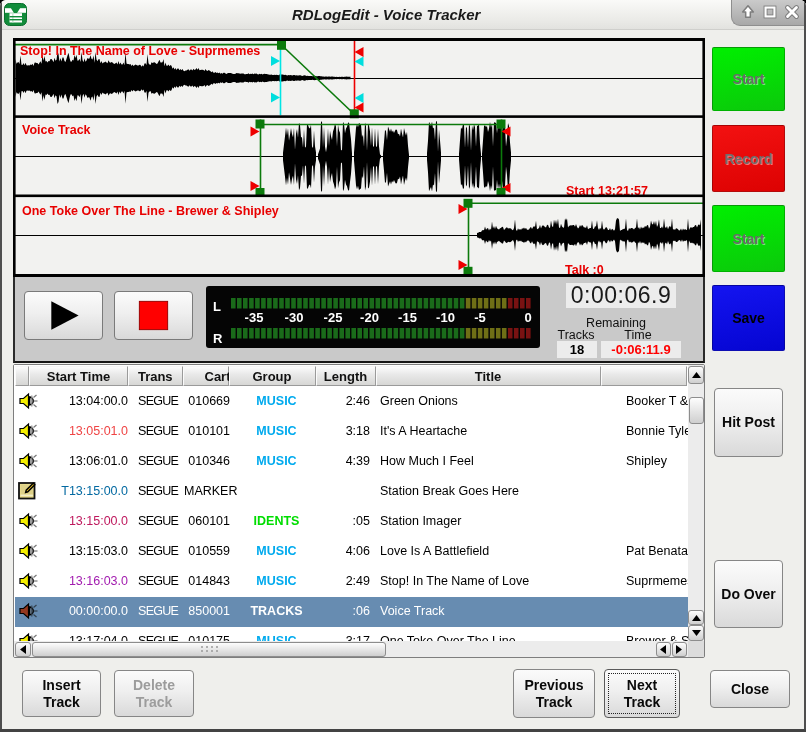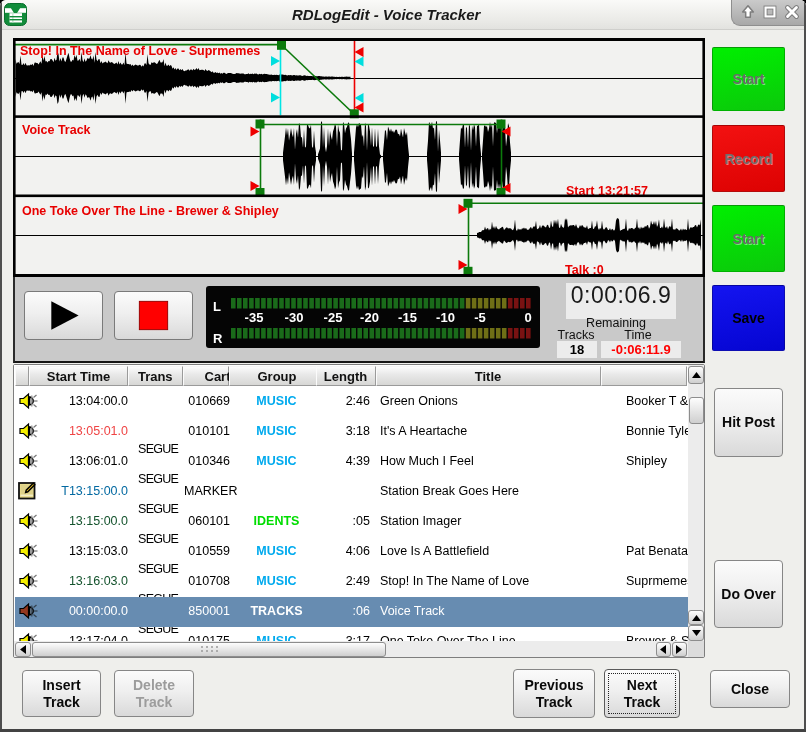--- a/index.html
+++ b/index.html
@@ -23,21 +23,21 @@
  font-size:14px;border-radius:2px;}
 #table{position:absolute;left:13px;top:364px;width:692px;height:294px;background:#fff;
  border:1px solid #7e7e7e;border-radius:2px;}
 .hcell{position:absolute;top:1px;height:20px;background:linear-gradient(#fcfcfc,#e9e9e9 40%,#d7d7d5);
  border-right:1px solid #9a9a9a;border-left:1px solid #fbfbfb;border-bottom:1px solid #9a9a9a;border-top:1px solid #f5f5f5;
  font-size:13px;font-weight:bold;color:#111;text-align:center;line-height:19px;}
 .row{position:absolute;left:1px;width:673px;height:30px;font-size:12.5px;color:#000;}
 .row div{position:absolute;top:7px;white-space:nowrap;}
 .ric{left:3px;top:5px !important;}
 .rt1{right:560px;} 
-.rt2{left:123px;letter-spacing:-0.7px;margin-top:48px;}
+.rt2{left:123px;letter-spacing:-0.7px;}
 .rt3{right:458px;}
 .rt4{left:218px;width:87px;text-align:center;}
 .rt5{right:318px;}
 .rt6{left:365px;}
 .rt7{left:611px;}
 .sb{position:absolute;background:#ececec;}
 .sbtn{position:absolute;background:linear-gradient(#fdfdfd,#e4e4e4 55%,#cfcfcf);border:1px solid #8d8d8d;border-radius:3px;
  display:flex;align-items:center;justify-content:center;}
 .meterlbl{position:absolute;color:#fff;font-size:13px;font-weight:bold;}
 svg{display:block;}
@@ -257,21 +257,21 @@
             <text x="88" y="35.5">-30</text>
             <text x="127" y="35.5">-25</text>
 <text x="163.5" y="35.5">-20</text>
             <text x="201.5" y="35.5">-15</text>
             <text x="239.5" y="35.5">-10</text>
 <text x="274" y="35.5">-5</text>
             <text x="322" y="35.5">0</text>
 </g>
 </svg>
 </div>
-<div class="abs" style="left:551px;top:6px;width:110px;height:36px;background:#ececec;color:#1a1a1a;font-size:23px;text-align:center;line-height:25px;letter-spacing:0.5px;">0:00:06.9</div>
+<div class="abs" style="left:551px;top:6px;width:110px;height:25px;background:#ececec;color:#1a1a1a;font-size:23px;text-align:center;line-height:25px;letter-spacing:0.5px;">0:00:06.9</div>
 <div class="abs" style="left:536px;top:39px;width:130px;height:11px;text-align:center;font-size:12.5px;color:#111;">Remaining</div>
 <div class="abs" style="left:536px;top:51px;width:50px;text-align:center;font-size:12.5px;color:#111;">Tracks</div>
 <div class="abs" style="left:598px;top:51px;width:50px;text-align:center;font-size:12.5px;color:#111;">Time</div>
 <div class="abs" style="left:542px;top:64px;width:40px;height:17px;background:#ececec;font-size:13px;font-weight:bold;text-align:center;line-height:17px;color:#000;">18</div>
 <div class="abs" style="left:586px;top:64px;width:80px;height:17px;background:#ececec;font-size:13px;font-weight:bold;text-align:center;line-height:17px;color:#f00;">-0:06:11.9</div>
 </div>
 <div class="cbtn" style="left:712px;top:47px;width:73px;height:64px;background:linear-gradient(170deg,#00ef00,#0bc90b);color:#6a6a6a;text-shadow:1px 1px 0 rgba(255,255,255,0.45);border:1px solid rgba(0,0,0,0.25);">Start</div>
 <div class="cbtn" style="left:712px;top:125px;width:73px;height:67px;background:linear-gradient(170deg,#f31111,#dd0202);color:#6e6e6e;text-shadow:1px 1px 0 rgba(255,255,255,0.45);border:1px solid rgba(0,0,0,0.25);">Record</div>
 <div class="cbtn" style="left:712px;top:205px;width:73px;height:67px;background:linear-gradient(170deg,#00ef00,#0bc90b);color:#6a6a6a;text-shadow:1px 1px 0 rgba(255,255,255,0.45);border:1px solid rgba(0,0,0,0.25);">Start</div>
 <div class="cbtn" style="left:712px;top:285px;width:73px;height:66px;background:linear-gradient(170deg,#1414f0,#0505d2);color:#000;border:1px solid rgba(0,0,0,0.25);">Save</div>
@@ -365,21 +365,21 @@
             <svg width="20" height="18" viewBox="0 0 20 18">
 <polygon points="2,6.5 5.5,6.5 10.5,2 10.5,16 5.5,11.5 2,11.5" fill="#f5ef00" stroke="#000" stroke-width="1.2"></polygon>
 <path d="M10 4 A6 5 0 0 1 10 14 Z" fill="#000"></path>
 <path d="M12.4 6 A4 3.4 0 0 1 12.4 12" fill="#fff"></path>
 <line x1="13.8" y1="3.5" x2="13.8" y2="14.5" stroke="#888" stroke-width="1.2"></line>
 <line x1="15.5" y1="5.5" x2="18.5" y2="3" stroke="#777" stroke-width="1.2"></line>
 <line x1="15.8" y1="9" x2="19.5" y2="9" stroke="#777" stroke-width="1.2"></line>
 <line x1="15.5" y1="12.5" x2="18.5" y2="15" stroke="#777" stroke-width="1.2"></line>
 </svg>
           </div>
-          <div class="rt1" style="color:#14532d">13:15:00.0</div>
+          <div class="rt1" style="color:#be185d">13:15:00.0</div>
           <div class="rt2">SEGUE</div>
           <div class="rt3">060101</div>
           <div class="rt4" style="font-weight:bold;color:#00dd00">IDENTS</div>
           <div class="rt5">:05</div>
           <div class="rt6">Station Imager</div>
           <div class="rt7"></div>
         </div>
         <div class="row" style="top:172px;">
           <div class="ric">
             <svg width="20" height="18" viewBox="0 0 20 18">
@@ -405,23 +405,23 @@
             <svg width="20" height="18" viewBox="0 0 20 18">
 <polygon points="2,6.5 5.5,6.5 10.5,2 10.5,16 5.5,11.5 2,11.5" fill="#f5ef00" stroke="#000" stroke-width="1.2"></polygon>
 <path d="M10 4 A6 5 0 0 1 10 14 Z" fill="#000"></path>
 <path d="M12.4 6 A4 3.4 0 0 1 12.4 12" fill="#fff"></path>
 <line x1="13.8" y1="3.5" x2="13.8" y2="14.5" stroke="#888" stroke-width="1.2"></line>
 <line x1="15.5" y1="5.5" x2="18.5" y2="3" stroke="#777" stroke-width="1.2"></line>
 <line x1="15.8" y1="9" x2="19.5" y2="9" stroke="#777" stroke-width="1.2"></line>
 <line x1="15.5" y1="12.5" x2="18.5" y2="15" stroke="#777" stroke-width="1.2"></line>
 </svg>
           </div>
-          <div class="rt1" style="color:#14532d">13:16:03.0</div>
-          <div class="rt2">SEGUE</div>
-          <div class="rt3">010708</div>
+          <div class="rt1" style="color:#a21caf">13:16:03.0</div>
+          <div class="rt2">SEGUE</div>
+          <div class="rt3">014843</div>
           <div class="rt4" style="font-weight:bold;color:#00aaee">MUSIC</div>
           <div class="rt5">2:49</div>
           <div class="rt6">Stop! In The Name of Love</div>
           <div class="rt7">Suprmemes</div>
         </div>
         <div class="row" style="top:232px;background:#678cb1;color:#fff;">
           <div class="ric">
             <svg width="20" height="18" viewBox="0 0 20 18">
 <polygon points="2,6.5 5.5,6.5 10.5,2 10.5,16 5.5,11.5 2,11.5" fill="#93381f" stroke="#000" stroke-width="1.2"></polygon>
 <path d="M10 4 A6 5 0 0 1 10 14 Z" fill="#000"></path>
@@ -458,21 +458,21 @@
           <div class="rt4" style="font-weight:bold;color:#00aaee">MUSIC</div>
           <div class="rt5">3:17</div>
           <div class="rt6">One Toke Over The Line</div>
           <div class="rt7">Brewer &amp; S</div>
         </div>
 </div>
 <div class="hcell" style="left:1px;width:14px;"></div>
       <div class="hcell" style="left:15px;width:99px;">Start Time</div>
       <div class="hcell" style="left:114px;width:54.5px;">Trans</div>
       <div class="hcell" style="left:168.5px;width:46px;padding-left:21px;">Cart</div>
-      <div class="hcell" style="left:214.5px;width:97px;">Group</div>
+      <div class="hcell" style="left:214.5px;width:87px;">Group</div>
       <div class="hcell" style="left:301.5px;width:60px;">Length</div>
       <div class="hcell" style="left:361.5px;width:225px;">Title</div>
       <div class="hcell" style="left:586.5px;width:86.5px;"></div>
 <div class="sb" style="left:674px;top:0;width:16px;height:276px;"></div>
 <div class="sbtn" style="left:674px;top:1px;width:16px;height:18px;">
         <svg width="9" height="6" viewBox="0 0 9 6">
           <polygon points="0,6 9,6 4.5,0" fill="#000"></polygon>
         </svg>
       </div>
 <div class="sbtn" style="left:674.5px;top:32px;width:15px;height:27px;"></div>

